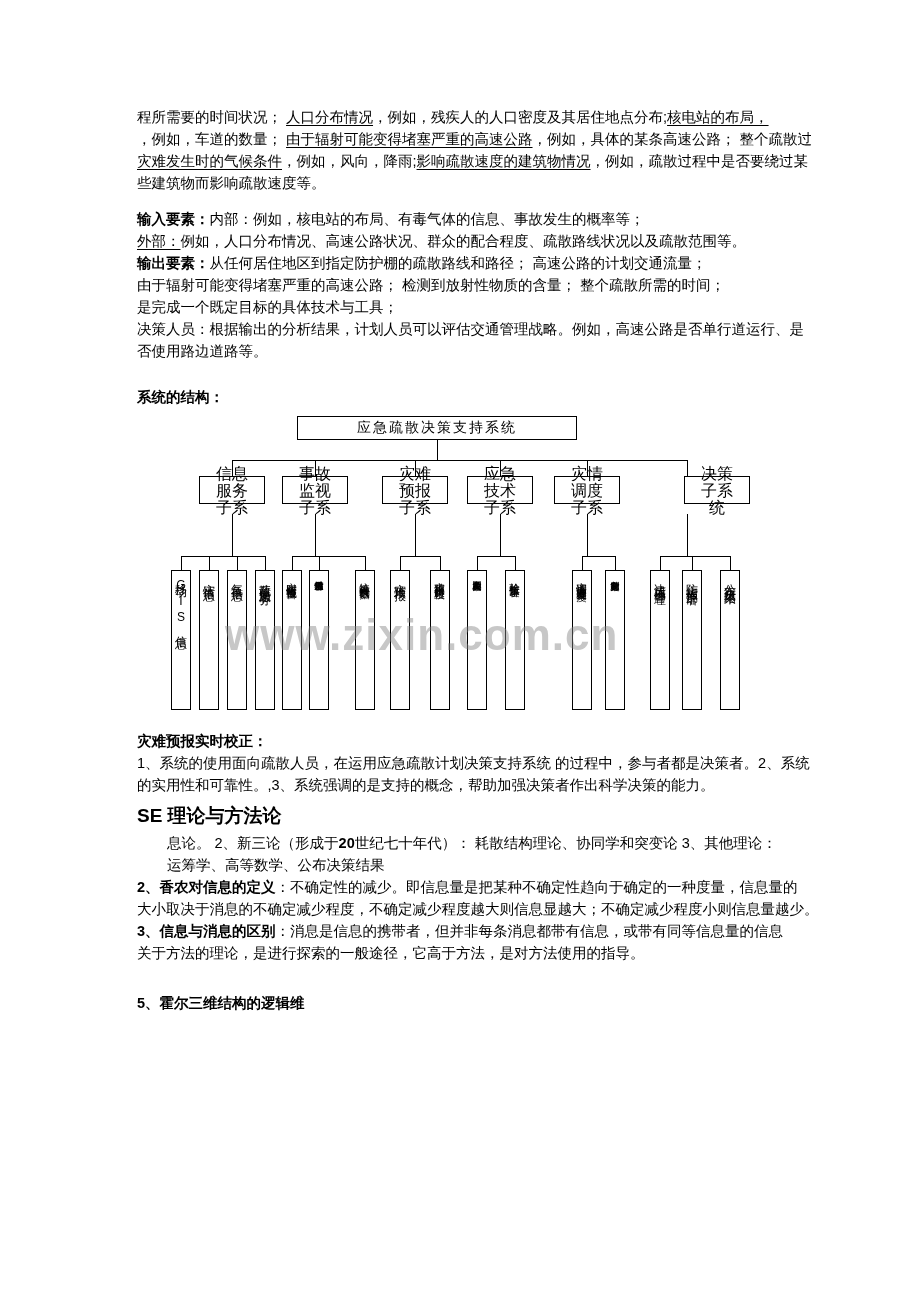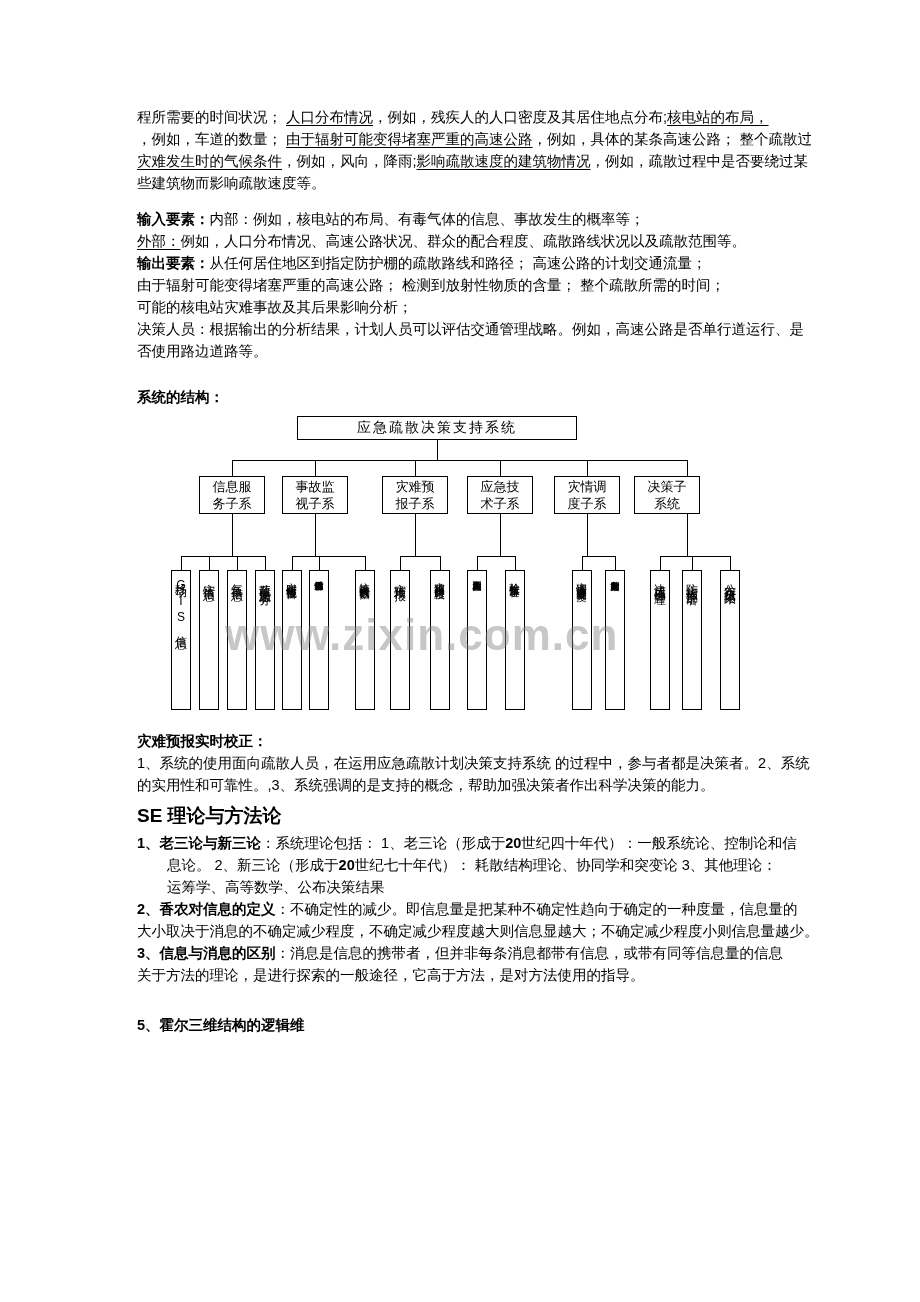--- a/index.html
+++ b/index.html
@@ -15,42 +15,42 @@
   .mt16{margin-top:24px}
   .mt6{margin-top:6px}
   .mt44{margin-top:28px}
   .indent{padding-left:30px}
   .se-title{font-size:19px;font-weight:bold;line-height:28px;margin:6px 0 2px}
   .diagram{position:relative;height:314px;margin-top:2px}
   .vl{position:absolute;width:1px;background:#000}
   .hl{position:absolute;height:1px;background:#000}
   .dbox{position:absolute;border:1px solid #000;background:#fff}
   .root{left:160px;top:6px;width:280px;height:24px;display:flex;align-items:center;justify-content:center;font-size:14px;letter-spacing:2px}
-  .sub{top:66px;width:66px;height:38px;display:flex;align-items:center;justify-content:center;text-align:center;font-size:13px;line-height:17px;padding:2px 10px}
+  .sub{top:66px;width:66px;height:28px;display:flex;align-items:center;justify-content:center;text-align:center;font-size:16px;line-height:17px;padding:2px 10px}
   .cbox{top:160px;width:20px;height:140px;writing-mode:vertical-rl;text-orientation:upright;font-size:12px;letter-spacing:2px;padding-top:3px;line-height:18px}
   .cbox.sm{font-size:10.5px;letter-spacing:1px}
   .cbox.xs{font-size:9px;letter-spacing:0}
   .watermark{position:absolute;left:88px;top:200px;font-size:44px;font-weight:bold;
              color:rgba(130,130,130,0.45);letter-spacing:1px;z-index:5;white-space:nowrap}
 </style>
 </head>
 <body>
 
 <div class="content">
 
   <div class="line"><span>程所需要的时间状况； </span><span class="u">人口分布情况</span><span>，例如，残疾人的人口密度及其居住地点分布;</span><span class="u">核电站的布局，</span></div>
   <div class="line"><span>，例如，车道的数量； </span><span class="u">由于辐射可能变得堵塞严重的高速公路</span><span>，例如，具体的某条高速公路； 整个疏散过</span></div>
   <div class="line"><span class="u">灾难发生时的气候条件</span><span>，例如，风向，降雨;</span><span class="u">影响疏散速度的建筑物情况</span><span>，例如，疏散过程中是否要绕过某</span></div>
   <div class="line"><span>些建筑物而影响疏散速度等。</span></div>
 
   <div class="line mt14"><span class="bu">输入要素：</span><span>内部：例如，核电站的布局、有毒气体的信息、事故发生的概率等；</span></div>
   <div class="line"><span class="u">外部：</span><span>例如，人口分布情况、高速公路状况、群众的配合程度、疏散路线状况以及疏散范围等。</span></div>
   <div class="line"><span class="bu">输出要素：</span><span>从任何居住地区到指定防护棚的疏散路线和路径； 高速公路的计划交通流量；</span></div>
   <div class="line"><span>由于辐射可能变得堵塞严重的高速公路； 检测到放射性物质的含量； 整个疏散所需的时间；</span></div>
-  <div class="line"><span>可能的核电站灾难事故及其后果影响分析；</span></div>
+  <div class="line"><span>是完成一个既定目标的具体技术与工具；</span></div>
   <div class="line"><span>决策人员：根据输出的分析结果，计划人员可以评估交通管理战略。例如，高速公路是否单行道运行、是</span></div>
   <div class="line"><span>否使用路边道路等。</span></div>
 
   <div class="line mt16"><span class="bu">系统的结构： </span></div>
 
   <div class="diagram">
     <div class="watermark">www.zixin.com.cn</div>
 
     <div class="dbox root">应急疏散决策支持系统</div>
 
@@ -61,21 +61,21 @@
     <div class="vl" style="left:278px;top:50px;height:16px"></div>
     <div class="vl" style="left:363px;top:50px;height:16px"></div>
     <div class="vl" style="left:450px;top:50px;height:16px"></div>
     <div class="vl" style="left:550px;top:50px;height:16px"></div>
 
     <div class="dbox sub" style="left:62px">信息服务子系</div>
     <div class="dbox sub" style="left:145px">事故监视子系</div>
     <div class="dbox sub" style="left:245px">灾难预报子系</div>
     <div class="dbox sub" style="left:330px">应急技术子系</div>
     <div class="dbox sub" style="left:417px">灾情调度子系</div>
-    <div class="dbox sub" style="left:497px">决策子系统</div>
+    <div class="dbox sub" style="left:547px">决策子系统</div>
 
     <div class="vl" style="left:95px;top:104px;height:42px"></div>
     <div class="vl" style="left:178px;top:104px;height:42px"></div>
     <div class="vl" style="left:278px;top:104px;height:42px"></div>
     <div class="vl" style="left:363px;top:104px;height:42px"></div>
     <div class="vl" style="left:450px;top:104px;height:42px"></div>
     <div class="vl" style="left:550px;top:104px;height:42px"></div>
 
     <div class="hl" style="left:44px;top:146px;width:85px"></div>
     <div class="hl" style="left:155px;top:146px;width:74px"></div>
@@ -118,21 +118,20 @@
     <div class="dbox cbox" style="left:545px">防灾指挥部署</div>
     <div class="dbox cbox" style="left:583px">公布决策结果</div>
   </div>
 
   <div class="line mt6"><span class="bu">灾难预报实时校正： </span></div>
   <div class="line"><span>1、系统的使用面向疏散人员，在运用应急疏散计划决策支持系统 的过程中，参与者都是决策者。2、系统</span></div>
   <div class="line"><span>的实用性和可靠性。,3、系统强调的是支持的概念，帮助加强决策者作出科学决策的能力。</span></div>
 
   <div class="se-title">SE 理论与方法论</div>
 
-  <div class="line"><span class="bu">1、老三论与新三论</span><span>：系统理论包括： 1、老三论（形成于</span><span class="b">20</span><span>世纪四十年代）：一般系统论、控制论和信</span></div>
   <div class="line indent"><span>息论。 2、新三论（形成于</span><span class="b">20</span><span>世纪七十年代）： 耗散结构理论、协同学和突变论 3、其他理论：</span></div>
   <div class="line indent"><span>运筹学、高等数学、公布决策结果</span></div>
 
   <div class="line"><span class="bu">2、香农对信息的定义</span><span>：不确定性的减少。即信息量是把某种不确定性趋向于确定的一种度量，信息量的</span></div>
   <div class="line"><span>大小取决于消息的不确定减少程度，不确定减少程度越大则信息显越大；不确定减少程度小则信息量越少。</span></div>
 
   <div class="line"><span class="bu">3、信息与消息的区别</span><span>：消息是信息的携带者，但并非每条消息都带有信息，或带有同等信息量的信息</span></div>
 
   <div class="line"><span>关于方法的理论，是进行探索的一般途径，它高于方法，是对方法使用的指导。</span></div>
 

